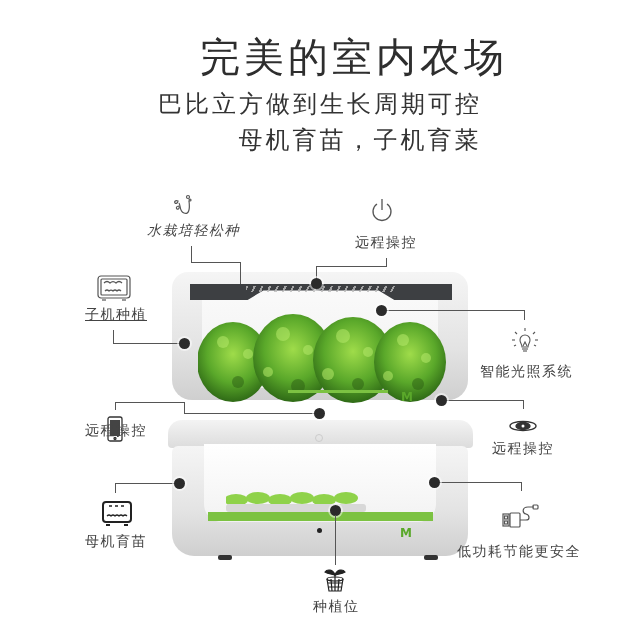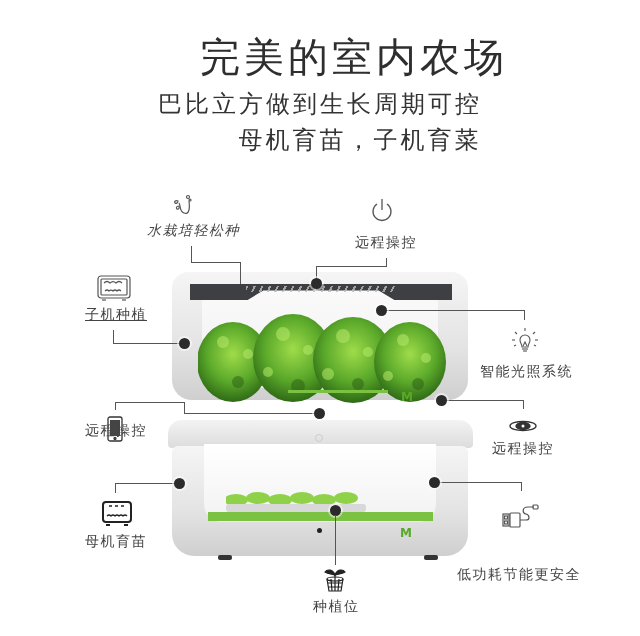--- a/index.html
+++ b/index.html
@@ -205,21 +205,21 @@
 <div class="abs" style="left:502px;top:503px;">
   <svg width="38" height="26" viewBox="0 0 38 26" fill="none" stroke="#555" stroke-width="1.2">
     <rect x="1" y="11" width="6" height="12"></rect>
       <rect x="2.5" y="13" width="3" height="3"></rect>
       <rect x="2.5" y="18" width="3" height="3"></rect>
     <rect x="8" y="10" width="10" height="14" rx="1"></rect>
       <path d="M18 17h6c4 0 4-5 0-6s-4-7 2-7h6"></path>
       <rect x="31" y="2" width="5" height="4" rx="1"></rect>
   </svg>
 </div>
-<div class="abs lbl" style="left:457px;top:566px;">低功耗节能更安全</div>
+<div class="abs lbl" style="left:457px;top:543px;">低功耗节能更安全</div>
 
 <div class="abs dot" style="left:330px;top:505px;"></div>
 <div class="abs line" style="left:335px;top:515px;width:1px;height:50px;"></div>
 <div class="abs" style="left:320px;top:565px;">
   <svg width="30" height="30" viewBox="0 0 30 30" fill="none" stroke="#222" stroke-width="1.2">
     <path d="M15 10c-2-6-8-6-10-3 3 2 7 2 10 3z" fill="#222"></path>
       <path d="M15 10c2-6 8-6 10-3-3 2-7 2-10 3z" fill="#222"></path>
     <line x1="15" y1="10" x2="15" y2="14"></line>
       <ellipse cx="15" cy="14" rx="8" ry="2"></ellipse>
     <path d="M7 14l2 12h12l2-12"></path>

